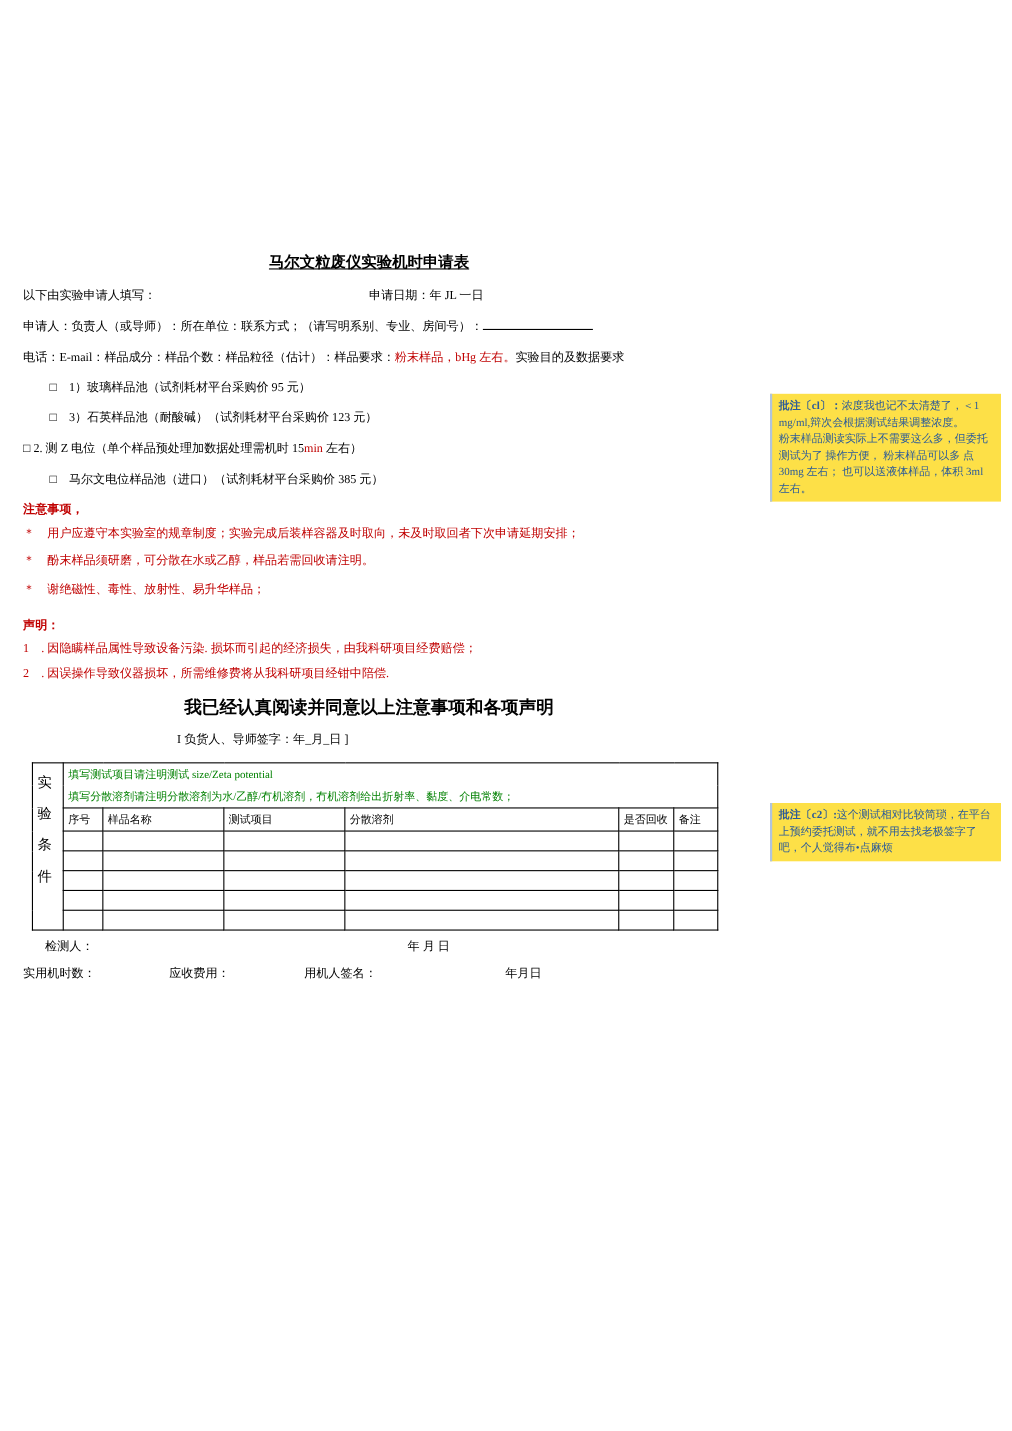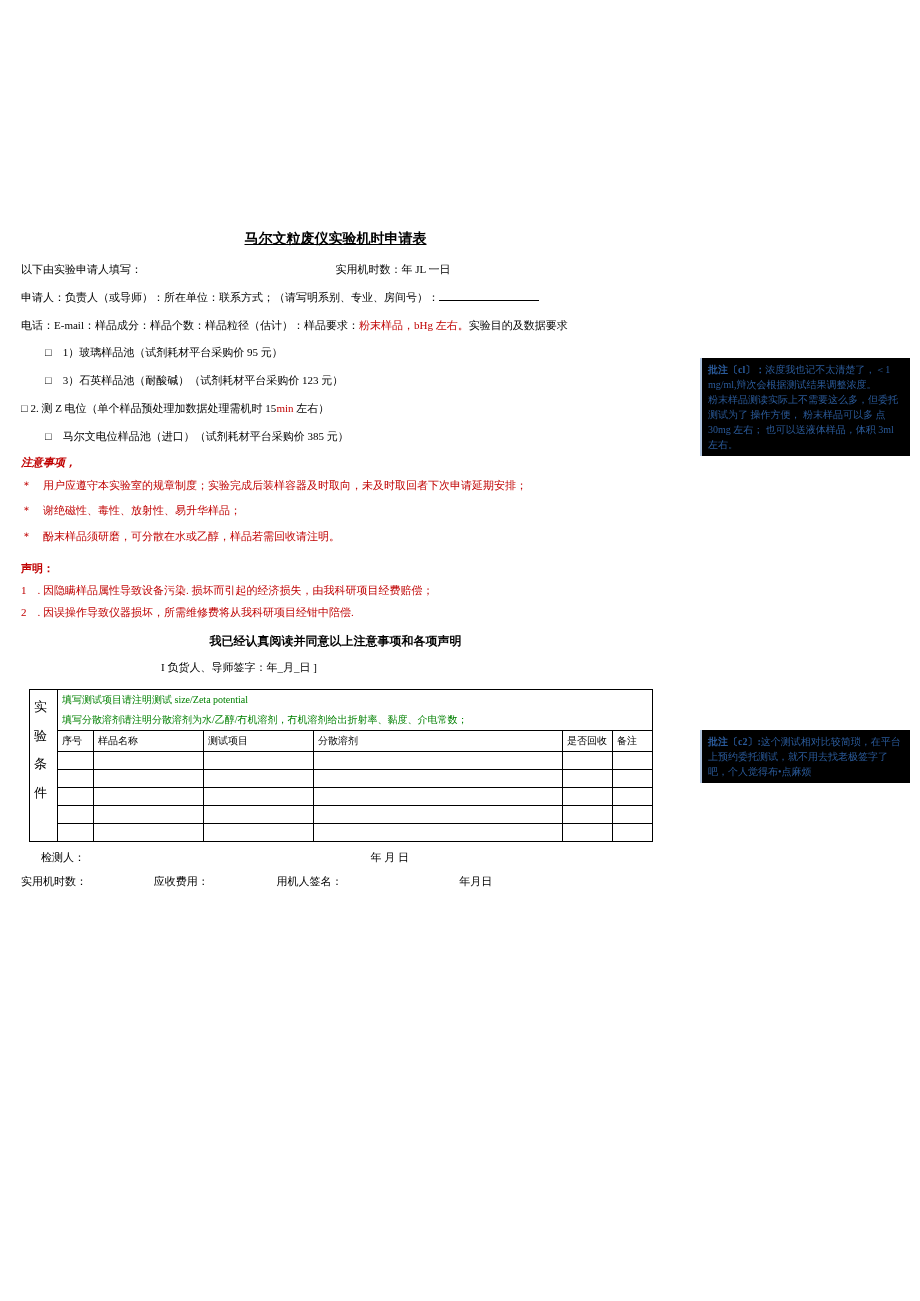--- a/index.html
+++ b/index.html
@@ -34,30 +34,30 @@
   .line-row .left { flex: 1; }
   .line-row .right { flex: 1; }
   .underline-blank {
     display: inline-block;
     border-bottom: 1px solid #000;
     min-width: 100px;
   }
   .red { color: #c00000; }
   .green { color: #008000; }
   .indent1 { padding-left: 24px; margin-bottom: 8px; line-height: 1.8; }
-  .notice-title { color: #c00000; font-weight: bold; margin-top: 6px; margin-bottom: 6px; font-style: italic; }
+  .notice-title { color: #c00000; font-weight: bold; margin-top: 6px; margin-bottom: 6px; }
   .star-line { color: #c00000; margin-bottom: 6px; line-height: 1.8; }
   .decl-title { color: #c00000; font-weight: bold; margin-top: 14px; margin-bottom: 6px; }
   .decl-line { color: #c00000; margin-bottom: 4px; line-height: 1.6; }
   .agree {
     text-align: center;
     font-weight: bold;
     margin-top: 12px;
     margin-bottom: 10px;
-    font-size: 12px;
+    font-size: 16px;
   }
   .sign-line { text-align: left; padding-left: 140px; margin-bottom: 14px; }
   .form-table {
     border-collapse: collapse;
     width: 624px;
     margin-left: 8px;
     font-size: 10px;
   }
   .form-table td, .form-table th {
     border: 1px solid #000;
@@ -77,38 +77,38 @@
   .footer-line2 { margin-top: 4px; line-height: 1.8; }
   .footer-line2 span { display: inline-block; }
   .comment {
     position: absolute;
     left: 700px;
     width: 210px;
     font-size: 10px;
     color: #2a5a9a;
     border-left: 2px solid #b0c4de;
     padding: 4px 6px;
-    background: #000000;
+    background: #fde047;
     line-height: 1.5;
   }
   .comment .label { font-weight: bold; }
   .c1 { top: 358px; }
   .c2 { top: 730px; }
   th { font-weight: normal; }
   .empty-row td { height: 18px; }
 </style>
 </head>
 <body>
 
 <div class="page">
   <div class="title">马尔文粒废仪实验机时申请表</div>
 
   <div class="line-row">
     <div class="left">以下由实验申请人填写：</div>
-    <div class="right">实用机时数：年 JL 一日</div>
+    <div class="right">申请日期：年 JL 一日</div>
   </div>
 
   <div class="line">
     <span>申请人：负责人（或导师）：所在单位：联系方式；（请写明系别、专业、房间号）：</span><span class="underline-blank"></span>
   </div>
 
   <div class="line">
     <span>电话：E-mail：样品成分：样品个数：样品粒径（估计）：样品要求：</span><span class="red">粉末样品，bHg 左右。</span><span>实验目的及数据要求</span>
   </div>
 
@@ -117,22 +117,22 @@
   <div class="indent1">□　3）石英样品池（耐酸碱）（试剂耗材平台采购价 123 元）</div>
 
   <div class="line">
     <span>□ 2. 测 Z 电位（单个样品预处理加数据处理需机时 15</span><span class="red">min</span><span> 左右）</span>
   </div>
 
   <div class="indent1">□　马尔文电位样品池（进口）（试剂耗材平台采购价 385 元）</div>
 
   <div class="notice-title">注意事项，</div>
   <div class="star-line">＊　用户应遵守本实验室的规章制度；实验完成后装样容器及时取向，未及时取回者下次申请延期安排；</div>
+  <div class="star-line">＊　酚末样品须研磨，可分散在水或乙醇，样品若需回收请注明。</div>
   <div class="star-line">＊　谢绝磁性、毒性、放射性、易升华样品；</div>
-  <div class="star-line">＊　酚末样品须研磨，可分散在水或乙醇，样品若需回收请注明。</div>
 
   <div class="decl-title">声明：</div>
   <div class="decl-line">1　. 因隐瞒样品属性导致设备污染. 损坏而引起的经济损失，由我科研项目经费赔偿；</div>
   <div class="decl-line">2　. 因误操作导致仪器损坏，所需维修费将从我科研项目经钳中陪偿.</div>
 
   <div class="agree">我已经认真阅读并同意以上注意事项和各项声明</div>
   <div class="sign-line">I 负货人、导师签字：年_月_日 ]</div>
 
   <table class="form-table">
     <tbody>

